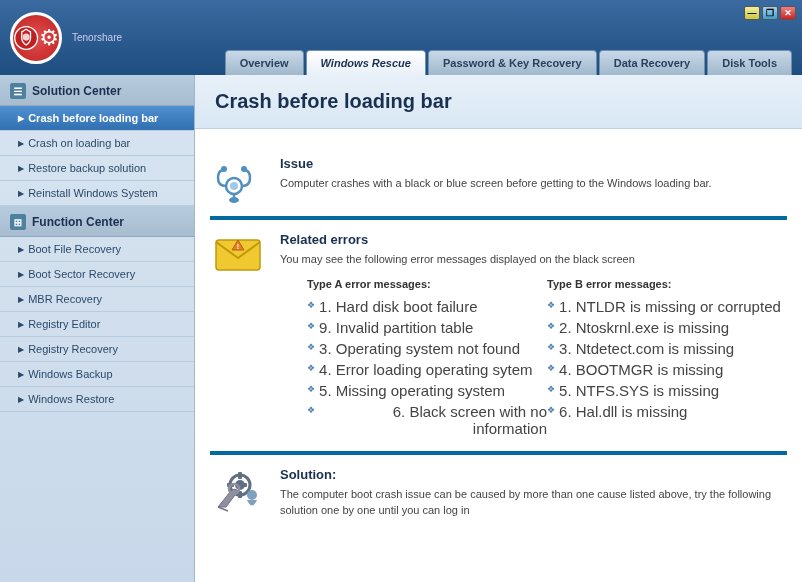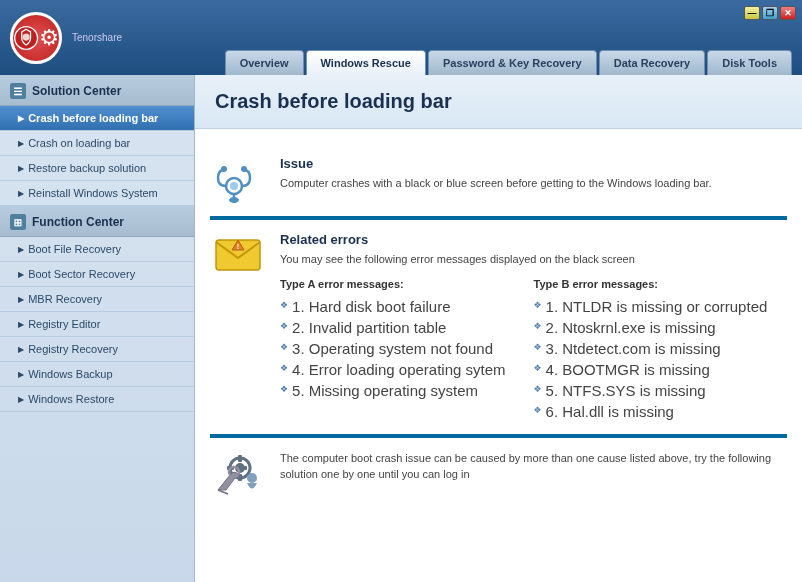--- a/index.html
+++ b/index.html
@@ -51,20 +51,21 @@
       cursor: pointer;
       font-size: 11px;
       color: #2a4060;
       font-weight: bold;
       white-space: nowrap;
     }
     .nav-tab.active {
       background: linear-gradient(to bottom, #ffffff, #e8f0f8);
       color: #1a3050;
       z-index: 2;
+      font-style: italic;
     }
 
     
     .main-container {
       display: flex;
       height: 507px;
       background: #e8eef4;
     }
 
     
@@ -159,20 +160,21 @@
       margin-bottom: 4px;
     }
     .section-text {
       font-size: 11px;
       color: #444;
       line-height: 1.5;
     }
     .error-columns {
       display: flex;
       margin-top: 10px;
+      margin-left: 27px;
     }
     .error-col {
       flex: 1;
     }
     .error-col-title {
       font-size: 11px;
       font-weight: bold;
       color: #333;
       margin-bottom: 6px;
     }
@@ -321,24 +323,25 @@
             <text x="24" y="17" text-anchor="middle" font-size="7" fill="white" font-weight="bold">!</text>
           </svg>
         </div>
         <div class="section-content">
           <div class="section-title">Related errors</div>
           <div class="section-text">You may see the following error messages displayed on the black screen</div>
           <div class="error-columns">
             <div class="error-col">
               <div class="error-col-title">Type A error messages:</div>
               <div class="error-item">1. Hard disk boot failure</div>
-              <div class="error-item">2. Invalid partition table</div>
+              <div class="error-item">9. Invalid partition table</div>
               <div class="error-item">3. Operating system not found</div>
               <div class="error-item">4. Error loading operating sytem</div>
               <div class="error-item">5. Missing operating system</div>
+              <div class="error-item">6. Black screen with no information</div>
             </div>
             <div class="error-col">
               <div class="error-col-title">Type B error messages:</div>
               <div class="error-item">1. NTLDR is missing or corrupted</div>
               <div class="error-item">2. Ntoskrnl.exe is missing</div>
               <div class="error-item">3. Ntdetect.com is missing</div>
               <div class="error-item">4. BOOTMGR is missing</div>
               <div class="error-item">5. NTFS.SYS is missing</div>
               <div class="error-item">6. Hal.dll is missing</div>
             </div>
@@ -359,19 +362,20 @@
 
             <path d="M8 40 L20 25 Q24 20 28 24 L16 40 Z" fill="#9090a0" stroke="#707080" stroke-width="1"></path>
             <circle cx="24" cy="22" r="5" fill="none" stroke="#9090a0" stroke-width="2.5"></circle>
             <line x1="8" y1="40" x2="18" y2="44" stroke="#707080" stroke-width="1.5"></line>
 
             <circle cx="42" cy="28" r="5" fill="#80a0c0"></circle>
             <path d="M37 33 Q42 44 47 33" fill="#80a0c0"></path>
           </svg>
         </div>
         <div class="section-content">
+          <div class="section-title">Solution:</div>
           <div class="section-text">The computer boot crash issue can be caused by more than one cause listed above, try the following solution one by one until you can log in</div>
         </div>
       </div>
 
     </div>
   </div>
 </div>
 
 </body></html>

